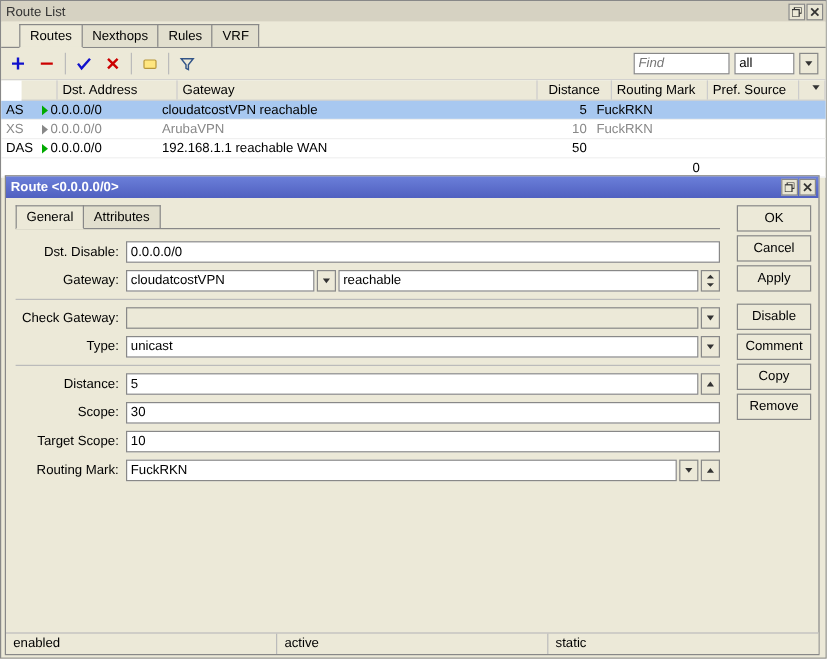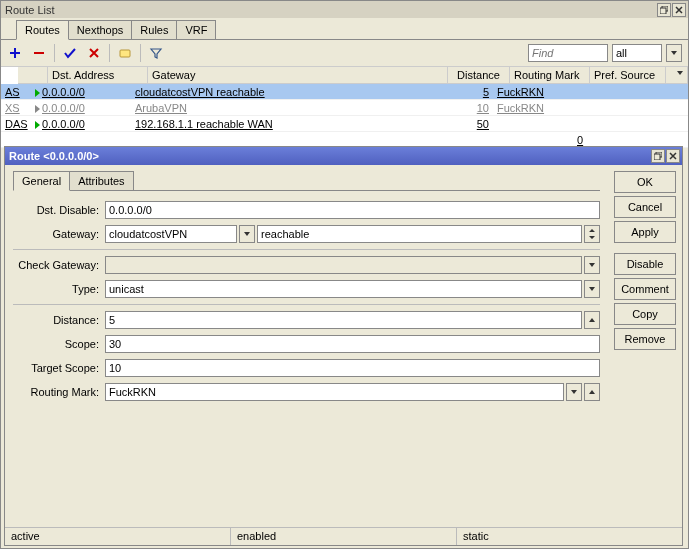--- a/index.html
+++ b/index.html
@@ -34,21 +34,21 @@
 .th { padding: 2px 4px; border-right: 1px solid #ccc; overflow: hidden; white-space: nowrap; }
 .th-flag { width: 30px; }
 .th-dst { width: 100px; }
 .th-gw { width: 300px; }
 .th-dist { width: 62px; text-align:center; }
 .th-rm { width: 80px; }
 .th-ps { width: 76px; }
 .th-end { flex:1; display:flex; justify-content:flex-end; padding-right:3px;}
 .trow { display: flex; border-bottom: 1px solid #f0f0f0; height:16px; align-items:center; }
 .trow.sel { background: #a8c8f0; }
-.td { padding: 2px 4px; overflow: hidden; white-space: nowrap; text-decoration: underline; }
+.td { padding: 2px 4px; overflow: hidden; white-space: nowrap; }
 .flag-cell { width:30px; }
 .play-icon { display:inline-block; width:0; height:0; border-left:5px solid #0a0; border-top:4px solid transparent; border-bottom:4px solid transparent; margin-right:2px; vertical-align:middle;}
 .play-icon.grey { border-left-color:#888; }
 
 
 .dialog-window { left: 4px; top: 146px; width: 679px; height: 400px; z-index: 10; }
 .dialog-title { height: 18px; background: linear-gradient(#6b7fd9, #5060c0); color:#fff; display:flex; align-items:center; padding:0 2px; font-weight:bold;gap:30px; }
 .dialog-title-text { flex:1; padding-left:2px; }
 .dialog-body { display:flex; height: calc(100% - 36px); }
 .dialog-main { flex:1; padding: 6px 8px; }
@@ -220,21 +220,21 @@
       <div class="form">
         <div class="form-row">
           <div class="form-label">Dst. Disable:</div>
           <div class="form-field">
               <input class="text-input" value="0.0.0.0/0" style="">
             </div>
         </div>
         <div class="form-row">
           <div class="form-label">Gateway:</div>
           <div class="form-field">
-            <div class="combo" style="width:132px;">
+            <div class="combo" style="width:157px;">
                 <span>cloudatcostVPN</span>
               </div>
             <div class="small-btn">
                 <svg width="8" height="8">
                   <path d="M1 2 H7 L4 6 Z" fill="#333"></path>
                 </svg>
               </div>
             <div class="combo" style="flex:1;">
                 <span>reachable</span>
               </div>
@@ -319,17 +319,17 @@
       <div class="side-btn">Cancel</div>
       <div class="side-btn">Apply</div>
       <div class="side-gap"></div>
       <div class="side-btn">Disable</div>
       <div class="side-btn">Comment</div>
       <div class="side-btn">Copy</div>
       <div class="side-btn">Remove</div>
     </div>
   </div>
   <div class="status-bar">
+    <div class="status-cell">enabled</div>
     <div class="status-cell">active</div>
-    <div class="status-cell">enabled</div>
     <div class="status-cell">static</div>
   </div>
 </div>
 
 </body></html>

